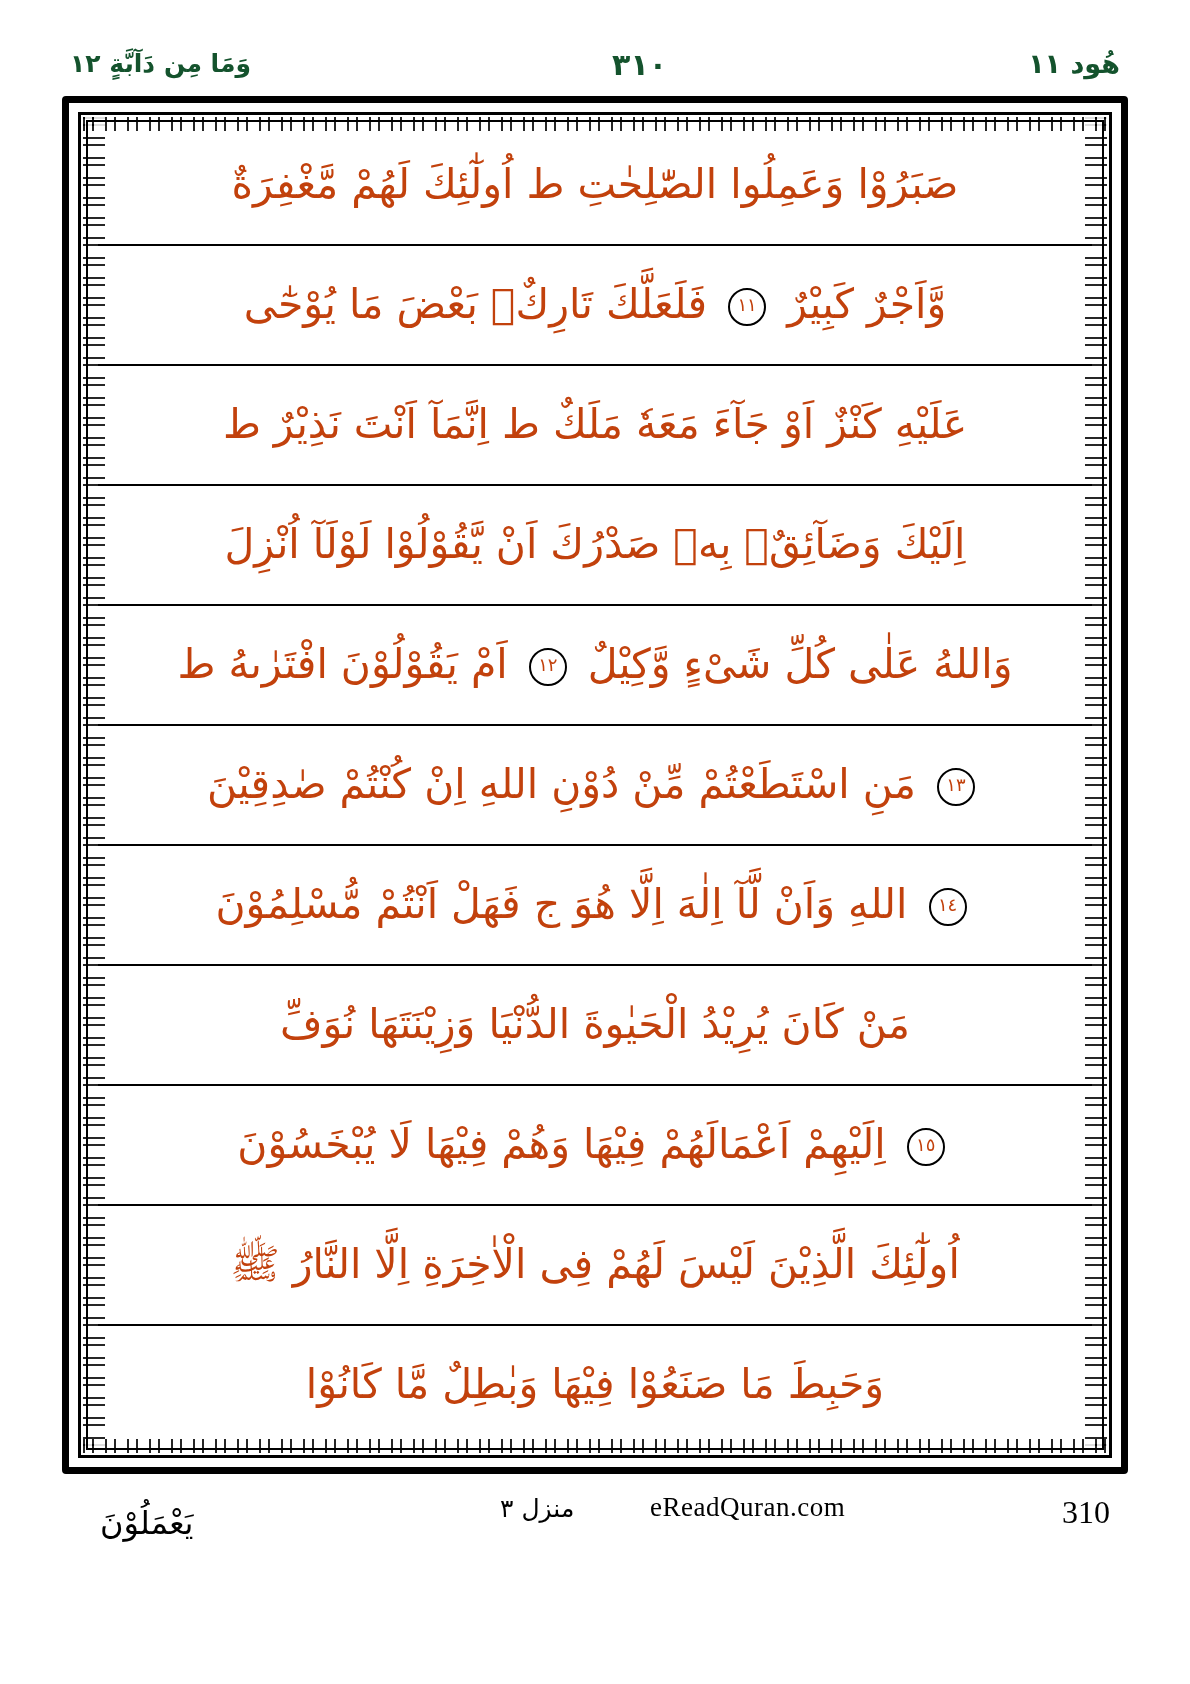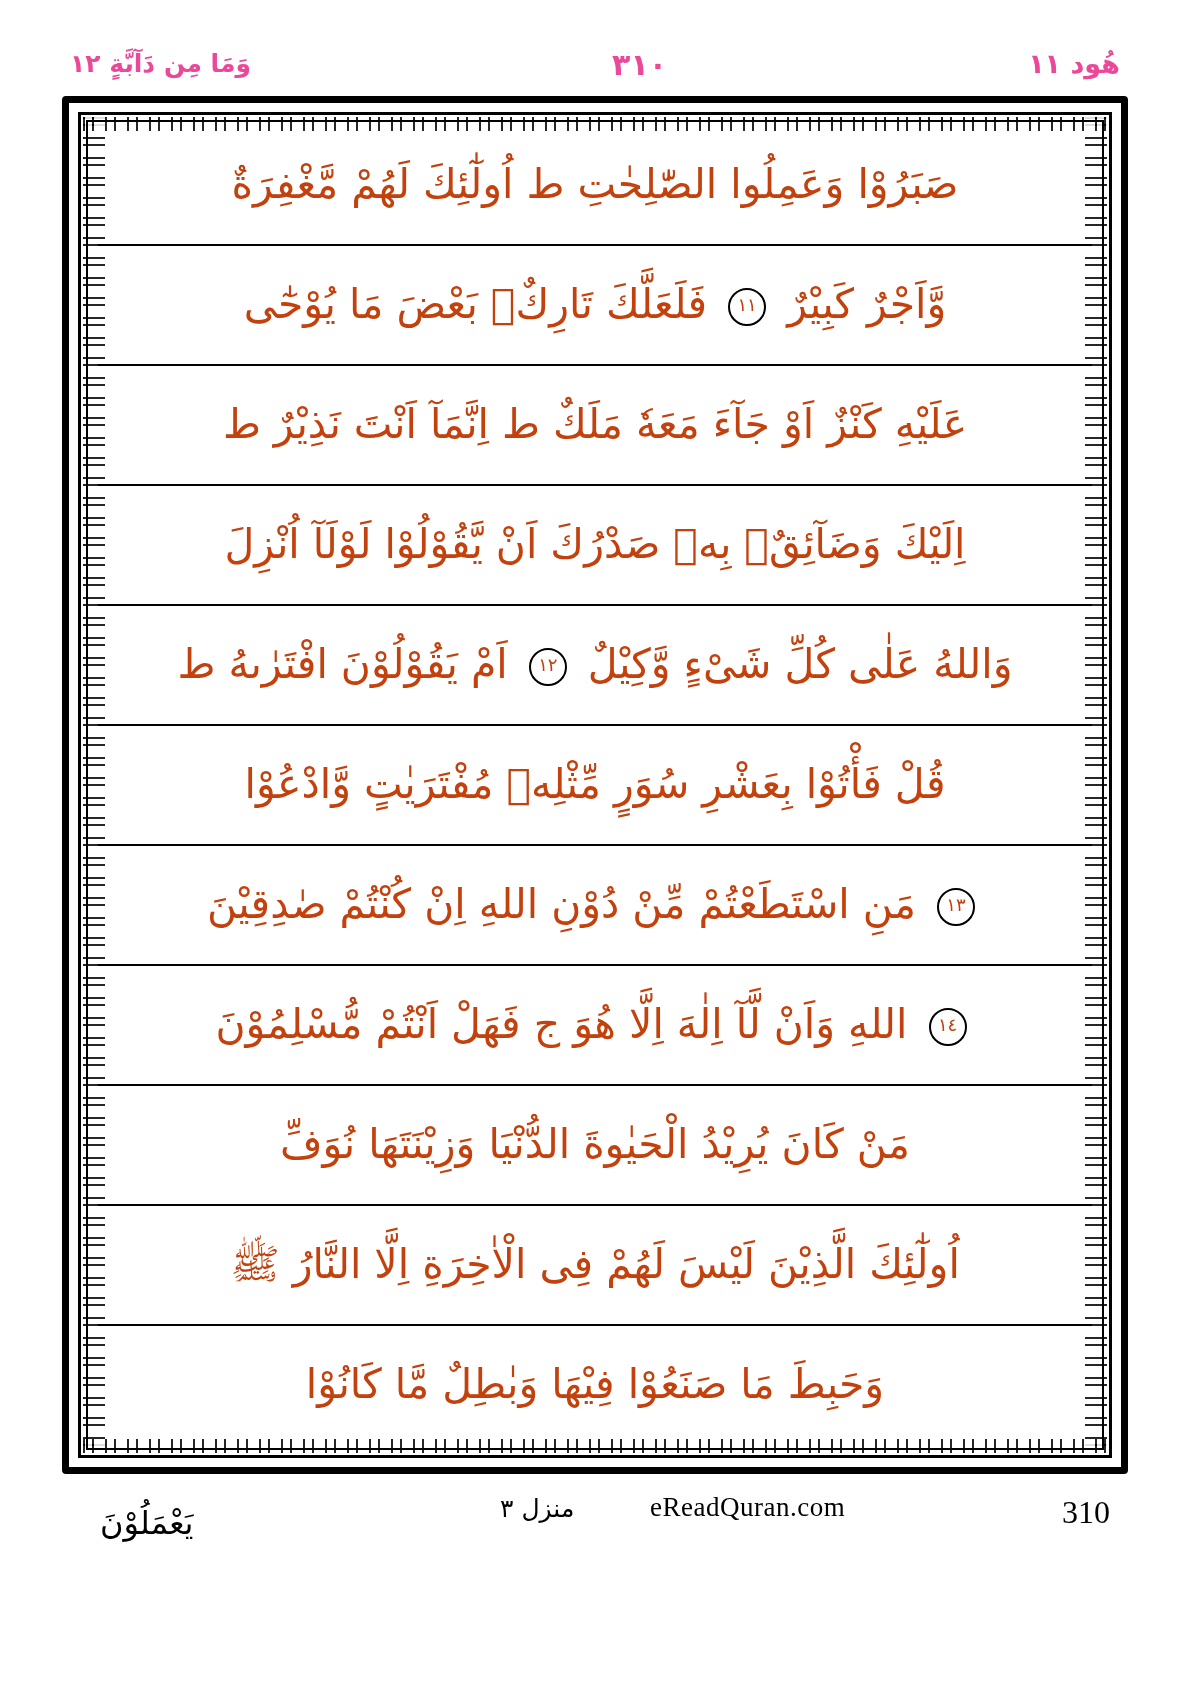--- a/index.html
+++ b/index.html
@@ -33,21 +33,21 @@
     align-items: center;
     justify-content: space-between;
     direction: rtl;
   }
   .hdr-part {
     font-family: "DejaVu Sans", sans-serif;
     font-size: 26px;
     font-weight: 700;
     line-height: 1.1;
     white-space: nowrap;
-    color: #ec4899;
+    color: #14532d;
   }
   .hdr-surah { font-size: 27px; }
   .hdr-page {
     font-size: 30px;
     font-weight: 700;
   }
   .hdr-juz { font-size: 25px; }
 
   
   .border-outer {
@@ -249,43 +249,46 @@
     </div>
 
     <div class="ayah-line">
       <span class="ayah-text" style="transform: scaleX(1);">
         <span>وَاللهُ عَلٰى كُلِّ شَىْءٍ وَّكِيْلٌ</span>
         <span class="ayah-num">١٢</span>
         <span>اَمْ يَقُوْلُوْنَ افْتَرٰىهُ ط</span>
       </span>
     </div>
 
-    <div class="ayah-line">
-      <span class="ayah-text" style="transform: scaleX(1);">قُلْ فَأْتُوْا بِعَشْرِ سُوَرٍ مِّثْلِهٖ مُفْتَرَيٰتٍ وَّادْعُوْا</span>
-    </div>
 
     <div class="ayah-line">
       <span class="ayah-text" style="transform: scaleX(1);">
         <span class="ayah-num">١٣</span>
         <span>مَنِ اسْتَطَعْتُمْ مِّنْ دُوْنِ اللهِ اِنْ كُنْتُمْ صٰدِقِيْنَ</span>
       </span>
     </div>
 
 
     <div class="ayah-line">
       <span class="ayah-text" style="transform: scaleX(1);">
         <span class="ayah-num">١٤</span>
         <span>اللهِ وَاَنْ لَّآ اِلٰهَ اِلَّا هُوَ ج فَهَلْ اَنْتُمْ مُّسْلِمُوْنَ</span>
       </span>
     </div>
 
     <div class="ayah-line">
       <span class="ayah-text" style="transform: scaleX(1);">مَنْ كَانَ يُرِيْدُ الْحَيٰوةَ الدُّنْيَا وَزِيْنَتَهَا نُوَفِّ</span>
     </div>
 
+    <div class="ayah-line">
+      <span class="ayah-text" style="transform: scaleX(1);">
+        <span class="ayah-num">١٥</span>
+        <span>اِلَيْهِمْ اَعْمَالَهُمْ فِيْهَا وَهُمْ فِيْهَا لَا يُبْخَسُوْنَ</span>
+      </span>
+    </div>
 
     <div class="ayah-line">
       <span class="ayah-text" style="transform: scaleX(1);">اُولٰٓئِكَ الَّذِيْنَ لَيْسَ لَهُمْ فِى الْاٰخِرَةِ اِلَّا النَّارُ ﷺ</span>
     </div>
 
     <div class="ayah-line">
       <span class="ayah-text" style="transform: scaleX(1);">وَحَبِطَ مَا صَنَعُوْا فِيْهَا وَبٰطِلٌ مَّا كَانُوْا</span>
     </div>
 
   </div>

